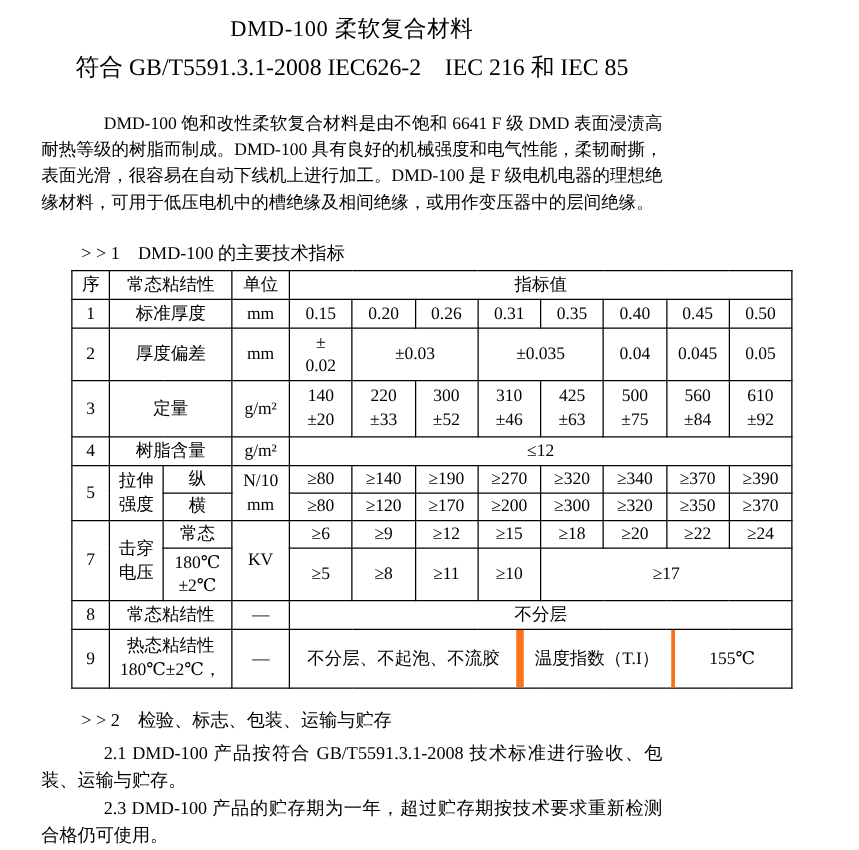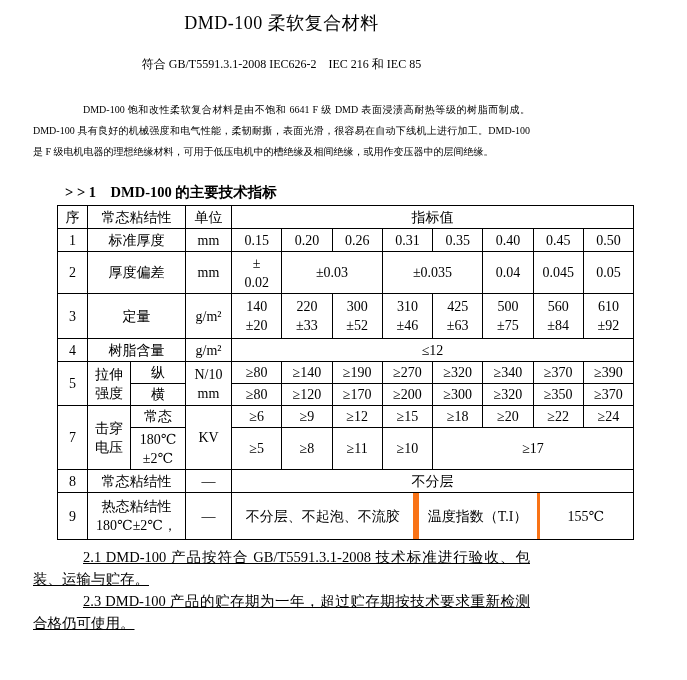--- a/index.html
+++ b/index.html
@@ -7,28 +7,28 @@
     width:687px;height:680px;background:#ffffff;color:#000;
     font-family:"Liberation Serif","DejaVu Serif",serif;
     overflow:hidden;
   }
   .page{width:563px;height:680px;position:relative;}
   .doc-title{
     padding-top:12px;text-align:center;font-size:18px;line-height:22px;
     letter-spacing:0.5px;
   }
   .doc-subtitle{
-    margin-top:22px;text-align:center;font-size:12px;line-height:17px;
+    margin-top:12px;text-align:center;font-size:19px;line-height:17px;
   }
   .intro{
-    margin:26px 33px 0 33px;font-size:10px;line-height:21px;
+    margin:26px 33px 0 33px;font-size:14px;line-height:21px;
     text-indent:50px;text-align:justify;
   }
   .sec-heading{
-    margin:22px 0 0 65px;font-size:14.5px;line-height:17px;font-weight:bold;
+    margin:22px 0 0 65px;font-size:14.5px;line-height:17px;
   }
   table.spec{
     border-collapse:collapse;table-layout:fixed;
     margin:4px 0 0 57px;width:576px;
   }
   table.spec td{
     border:1px solid #000;padding:0 1px;
     font-size:14px;text-align:center;vertical-align:middle;
     line-height:19px;overflow:hidden;
   }
@@ -39,21 +39,21 @@
   tr.h21 td{height:21px;}
   tr.h47 td{height:46px;}
   td.nopad{padding:0;}
   .r9wrap{display:flex;width:100%;height:46px;align-items:stretch;}
   .r9cell{display:flex;align-items:center;justify-content:center;font-size:14px;}
   .r9a{width:45%;border-right:6px solid #f97316;}
   .r9b{width:29.6%;border-right:3px solid #f97316;}
   .r9c{flex:1;}
   .sec2-items{margin:6px 33px 0 33px;}
   .sec2-item{
-    font-size:14.5px;line-height:22px;text-indent:50px;text-align:justify;text-decoration:underline;
+    font-size:14.5px;line-height:22px;text-indent:50px;text-align:justify;
   }
 </style>
 </head>
 <body>
 
 <div class="page">
 
   <div class="doc-title">DMD-100 柔软复合材料</div>
 
   <div class="doc-subtitle">符合 GB/T5591.3.1-2008 IEC626-2　IEC 216 和 IEC 85</div>
@@ -210,19 +210,20 @@
           <div class="r9wrap">
             <div class="r9cell r9a">不分层、不起泡、不流胶</div>
             <div class="r9cell r9b">温度指数（T.I）</div>
             <div class="r9cell r9c">155℃</div>
           </div>
         </td>
       </tr>
     </tbody>
   </table>
 
+  <div class="sec-heading" style="margin-top:18px;">&gt; &gt; 2　检验、标志、包装、运输与贮存</div>
 
   <div class="sec2-items">
     <div class="sec2-item">2.1 DMD-100 产品按符合 GB/T5591.3.1-2008 技术标准进行验收、包装、运输与贮存。</div>
     <div class="sec2-item">2.3 DMD-100 产品的贮存期为一年，超过贮存期按技术要求重新检测合格仍可使用。</div>
   </div>
 
 </div>
 
 </body></html>

